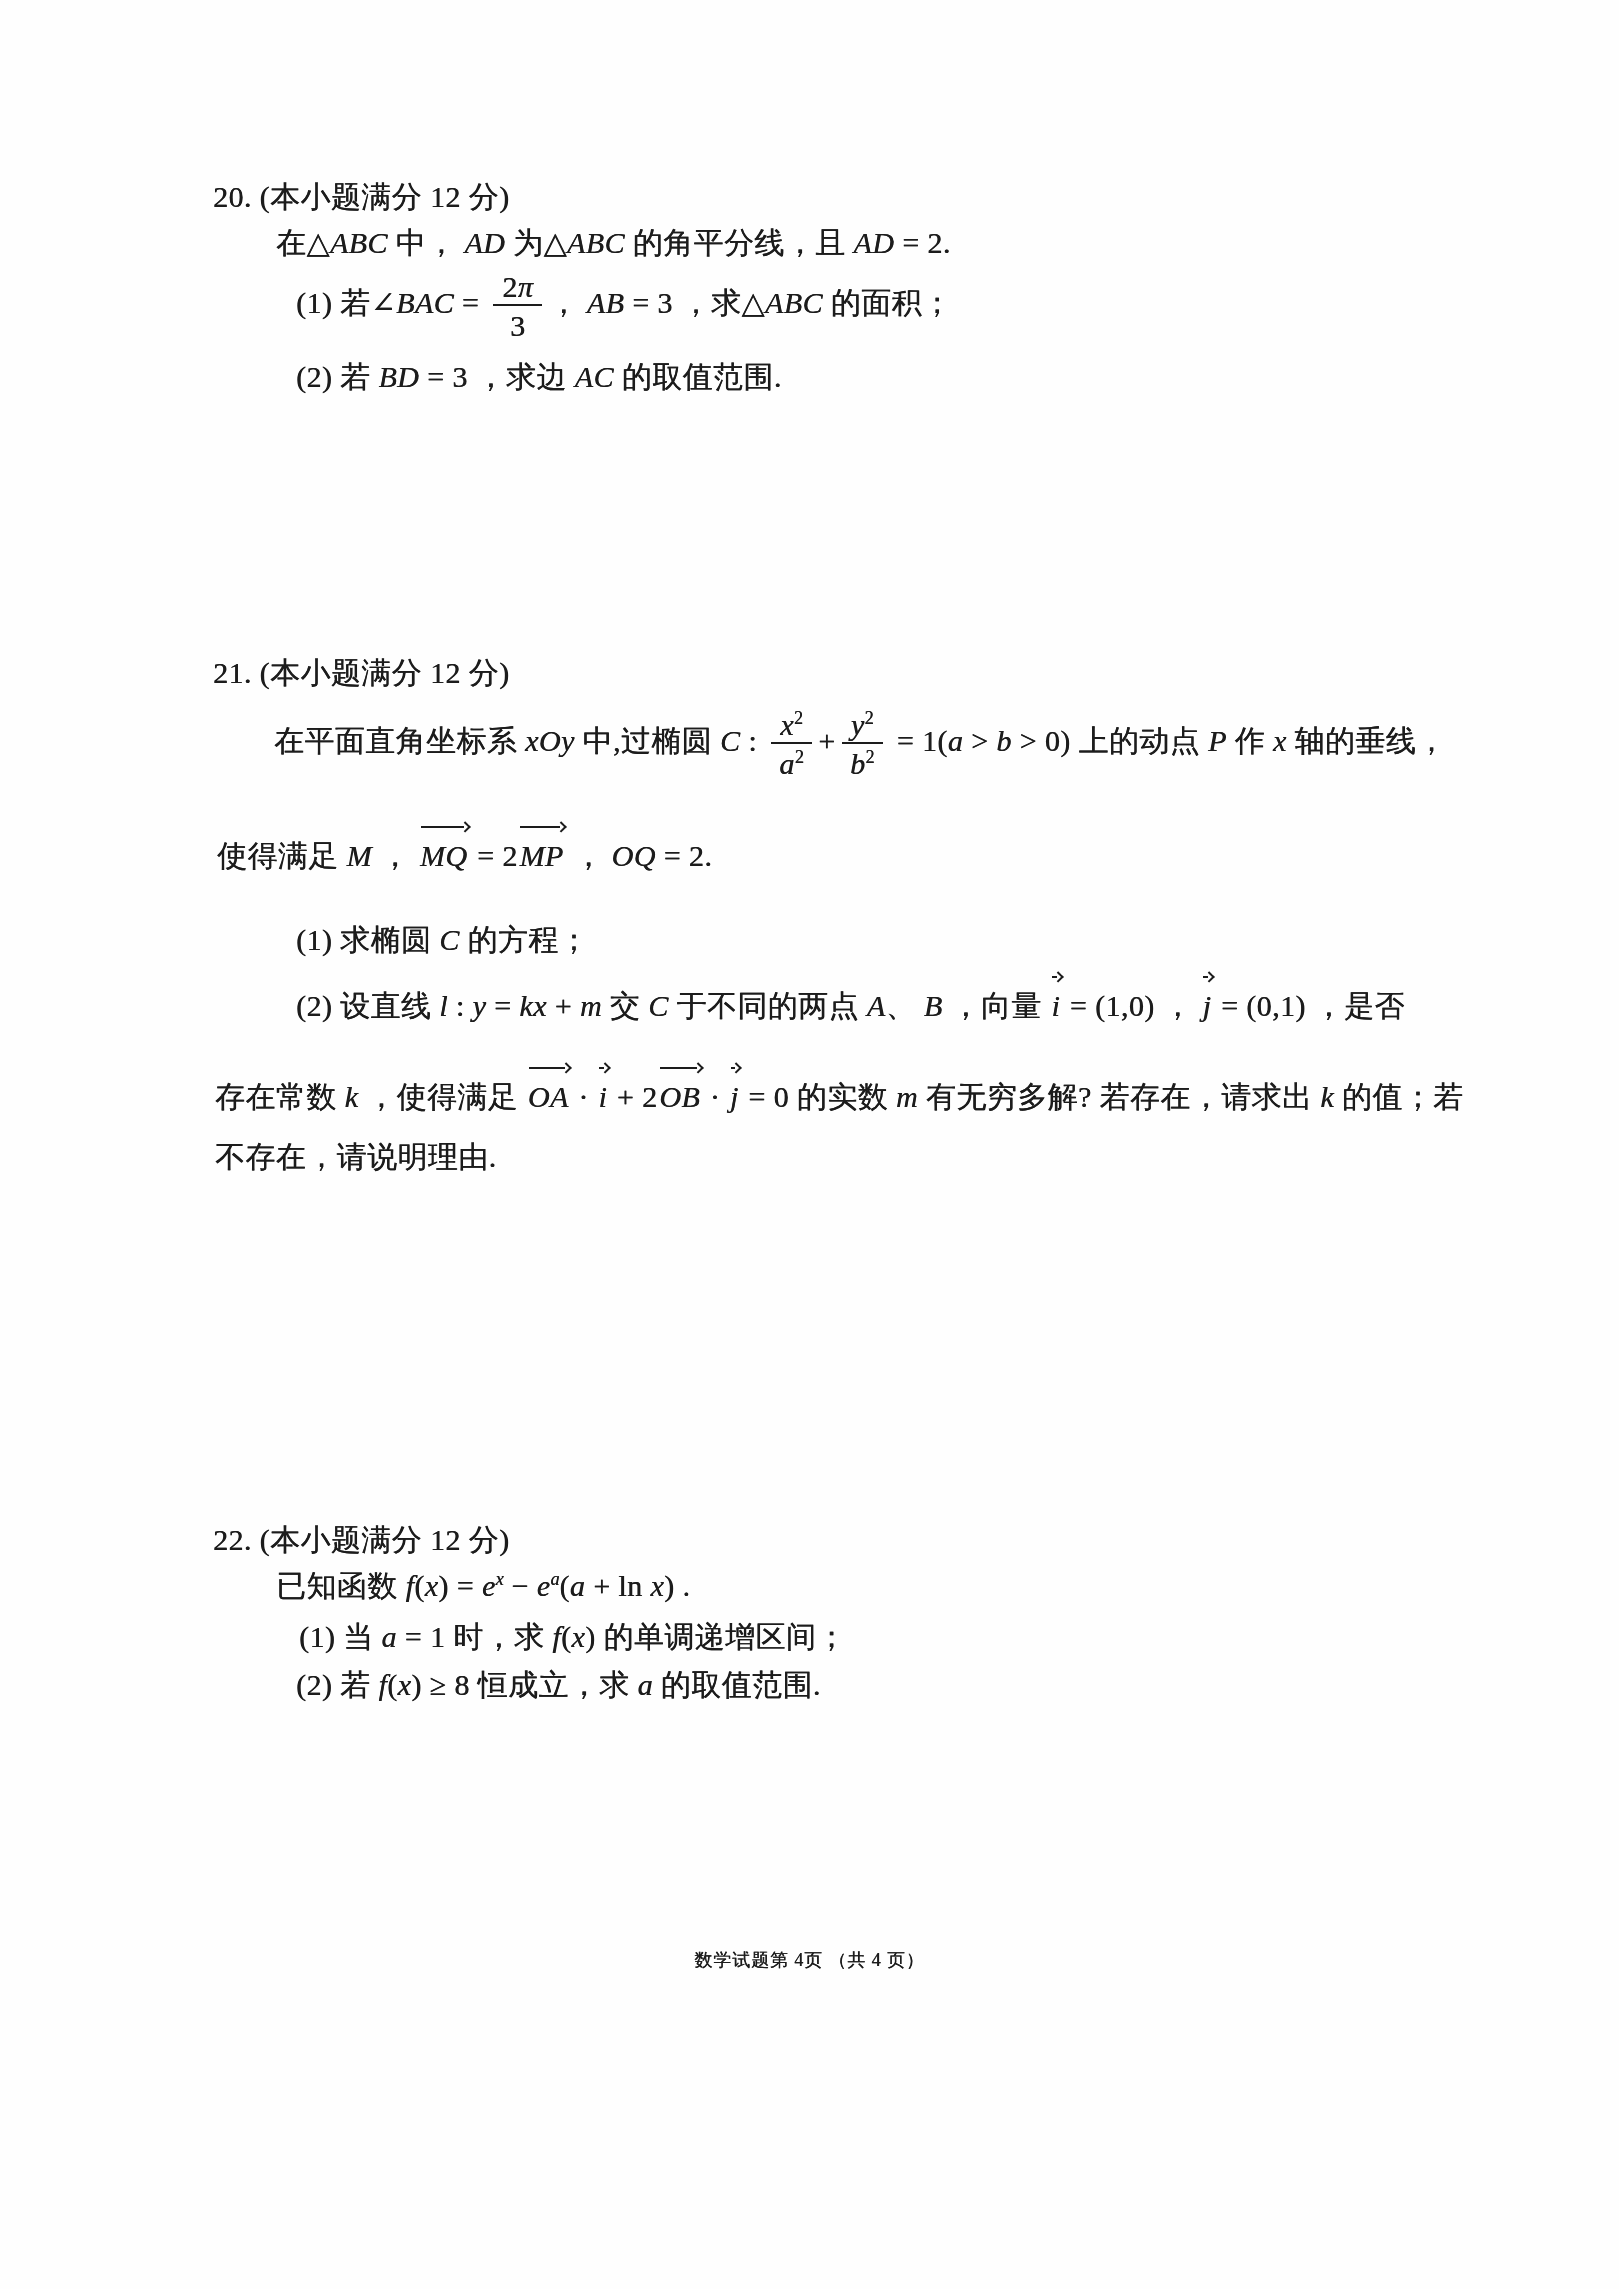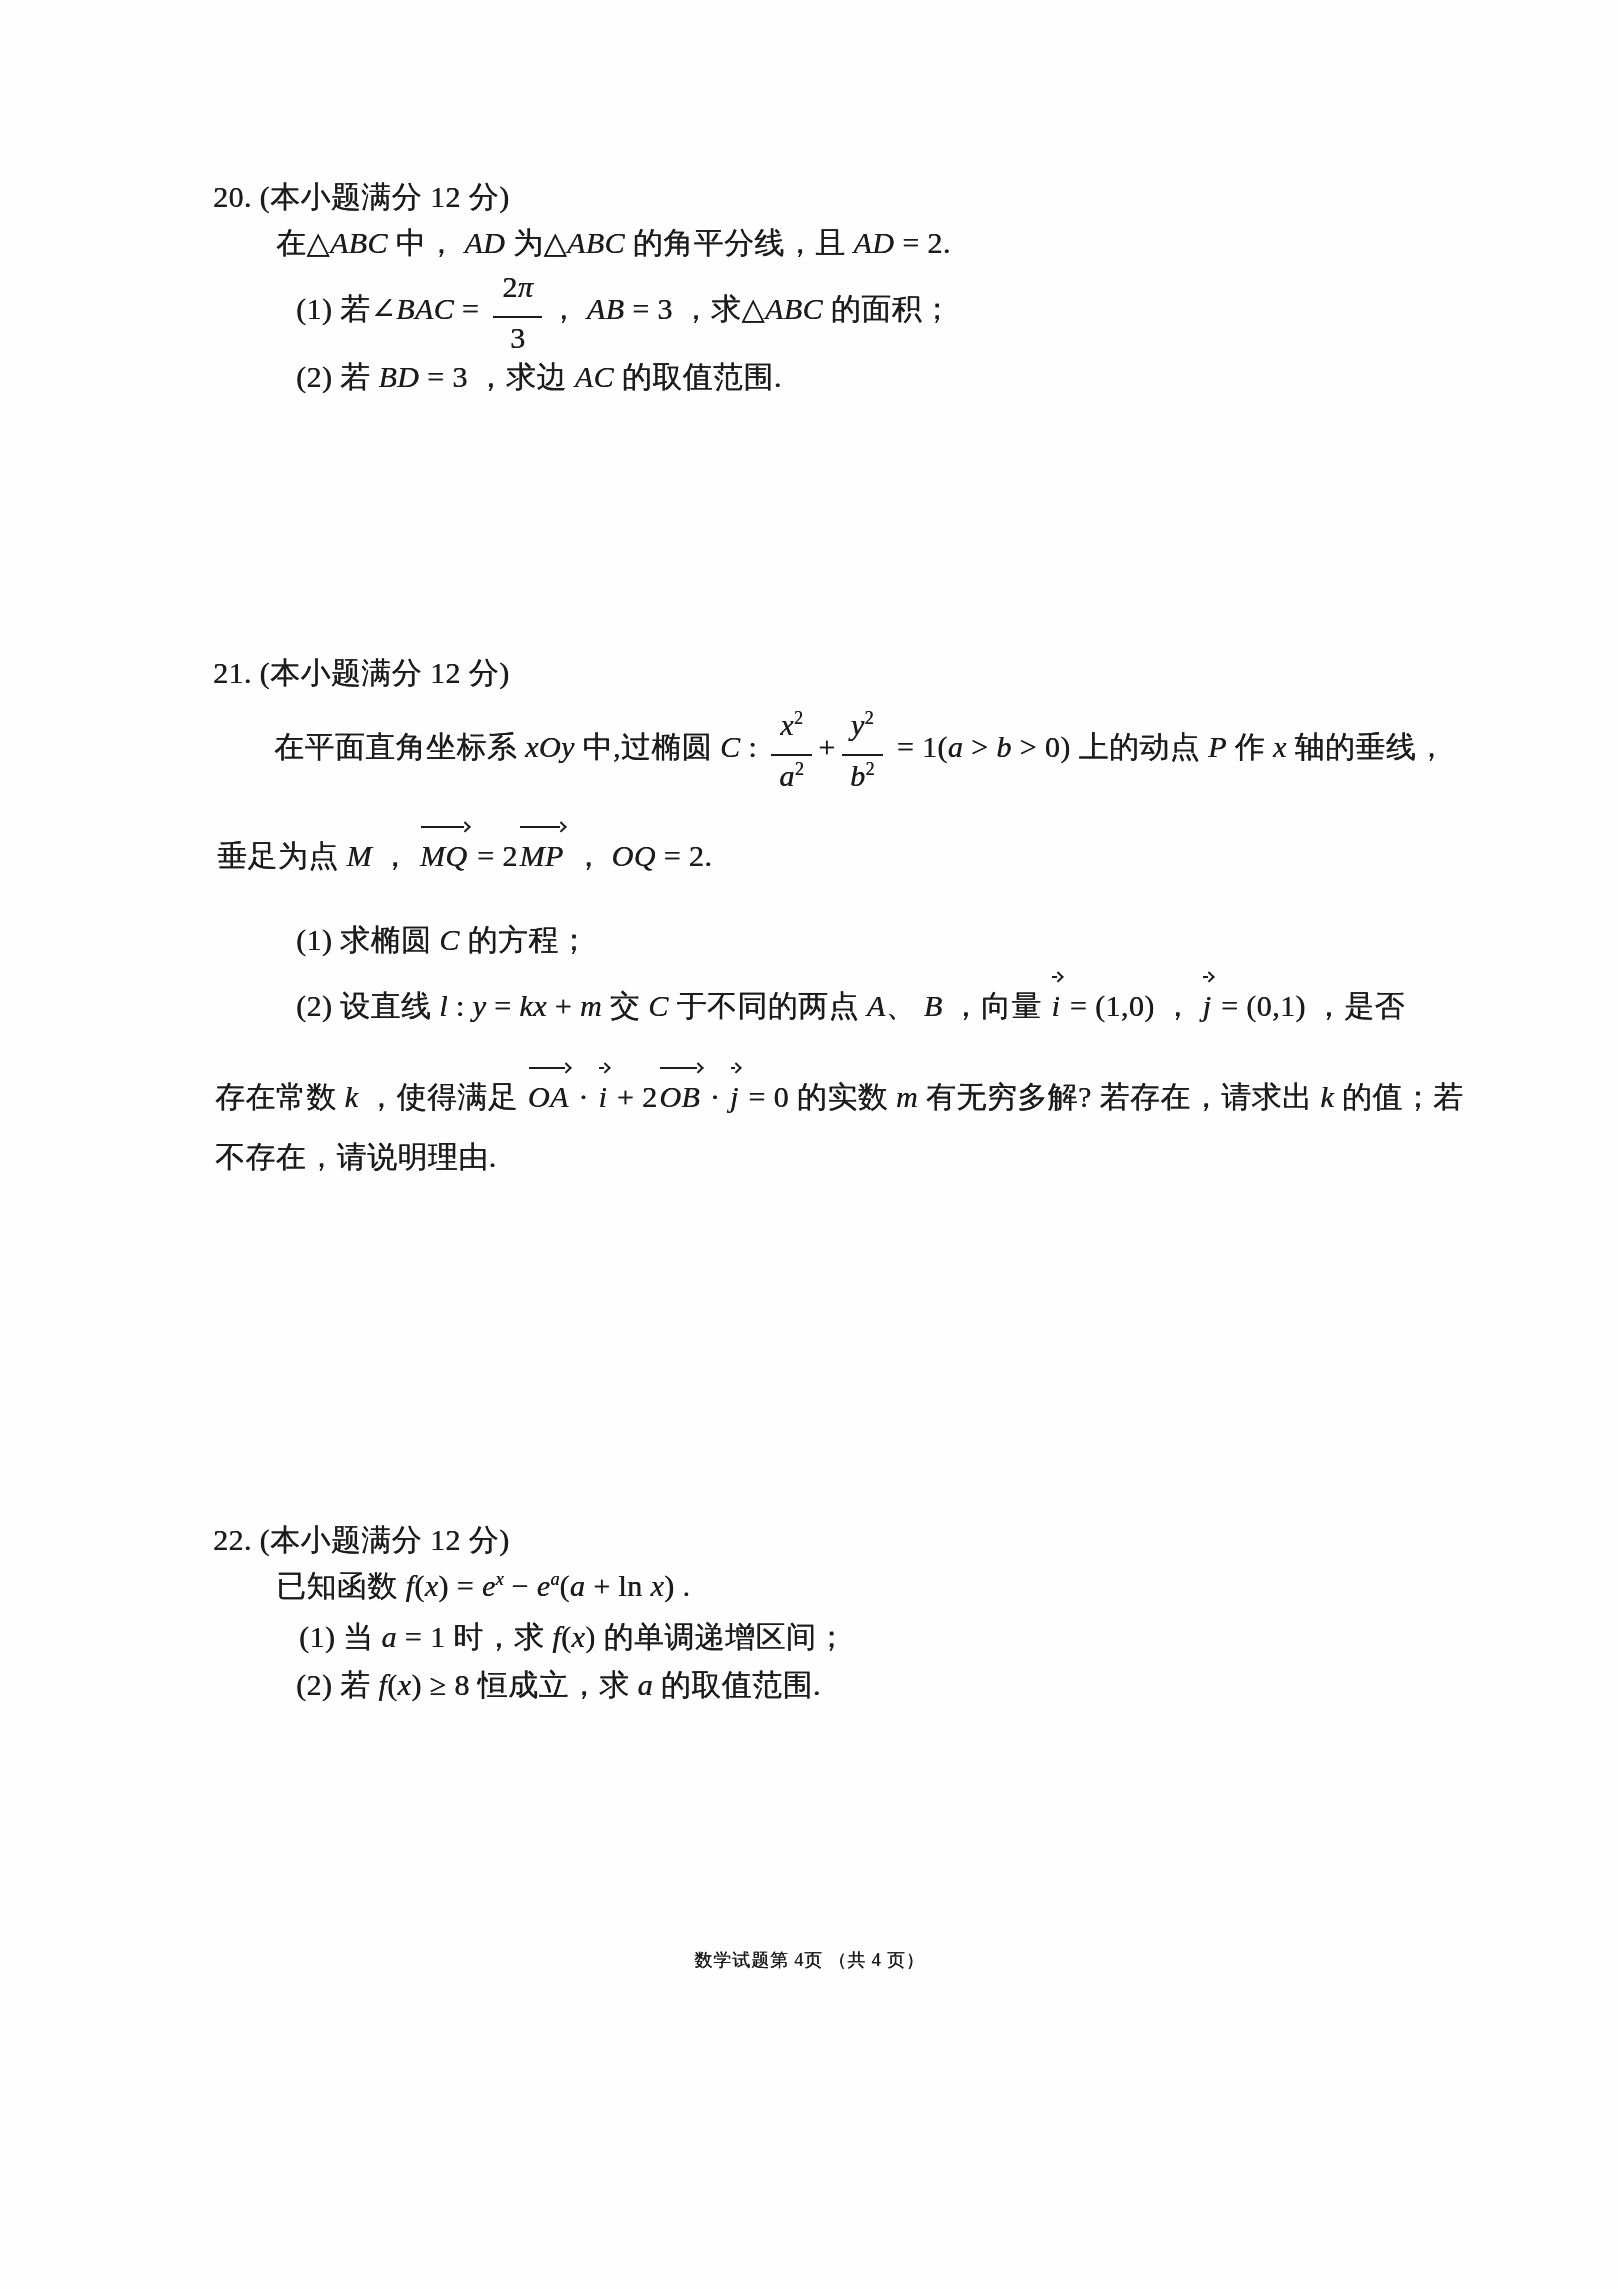--- a/index.html
+++ b/index.html
@@ -32,21 +32,21 @@
   }
   .frac{
     display:inline-block;
     vertical-align:middle;
     text-align:center;
     margin:0 6.3px;
     line-height:1.12;
   }
   .frac .num{
     display:block;
-    padding:0 9px 12px;
+    padding:0 9px 0;
     border-bottom:2.7px solid currentColor;
   }
   .frac .den{display:block;padding-top:3.6px;}
   .vec{
     position:relative;
     display:inline-block;
     margin:0 1.8px;
   }
   .vec::after{
     content:"";
@@ -78,21 +78,21 @@
   <section>
     <div class="line" style="top:176px;left:213px"><span>20. (本小题满分 12 分)</span></div>
     <div class="line" style="top:222px;left:276px"><span>在</span><span>△</span><span class="it">ABC</span><span> 中， </span><span class="it">AD</span><span> 为</span><span>△</span><span class="it">ABC</span><span> 的角平分线，且 </span><span class="it">AD</span><span> = 2.</span></div>
     <div class="line" style="top:270px;left:296px"><span>(1) 若</span><span>∠</span><span class="it">BAC</span><span> = </span><span class="frac"><span class="num"><span>2</span><span class="it">π</span></span><span class="den"><span>3</span></span></span><span>， </span><span class="it">AB</span><span> = 3 ，求</span><span>△</span><span class="it">ABC</span><span> 的面积；</span></div>
     <div class="line" style="top:356px;left:296px"><span>(2) 若 </span><span class="it">BD</span><span> = 3 ，求边 </span><span class="it">AC</span><span> 的取值范围.</span></div>
   </section>
 
   <section>
     <div class="line" style="top:652px;left:213px"><span>21. (本小题满分 12 分)</span></div>
     <div class="line" style="top:708px;left:274px"><span>在平面直角坐标系 </span><span class="it">xOy</span><span> 中,过椭圆 </span><span class="it">C</span><span> : </span><span class="frac"><span class="num"><span class="it">x</span><sup>2</sup></span><span class="den"><span class="it">a</span><sup>2</sup></span></span><span>+</span><span class="frac"><span class="num"><span class="it">y</span><sup>2</sup></span><span class="den"><span class="it">b</span><sup>2</sup></span></span><span> = 1(</span><span class="it">a</span><span> &gt; </span><span class="it">b</span><span> &gt; 0) 上的动点 </span><span class="it">P</span><span> 作 </span><span class="it">x</span><span> 轴的垂线，</span></div>
-    <div class="line" style="top:835px;left:217px"><span>垂足为点 </span><span class="it">M</span><span> ， </span><span class="vec"><span class="it">MQ</span></span><span> = 2</span><span class="vec"><span class="it">MP</span></span><span> ， </span><span class="it">OQ</span><span> = 2.</span></div>
+    <div class="line" style="top:835px;left:217px"><span>使得满足 </span><span class="it">M</span><span> ， </span><span class="vec"><span class="it">MQ</span></span><span> = 2</span><span class="vec"><span class="it">MP</span></span><span> ， </span><span class="it">OQ</span><span> = 2.</span></div>
     <div class="line" style="top:919px;left:296px"><span>(1) 求椭圆 </span><span class="it">C</span><span> 的方程；</span></div>
     <div class="line" style="top:985px;left:296px"><span>(2) 设直线 </span><span class="it">l</span><span> : </span><span class="it">y</span><span> = </span><span class="it">kx</span><span> + </span><span class="it">m</span><span> 交 </span><span class="it">C</span><span> 于不同的两点 </span><span class="it">A</span><span>、 </span><span class="it">B</span><span> ，向量 </span><span class="vec"><span class="it">i</span></span><span> = (1,0) ， </span><span class="vec"><span class="it">j</span></span><span> = (0,1) ，是否</span></div>
     <div class="line" style="top:1076px;left:215px"><span>存在常数 </span><span class="it">k</span><span> ，使得满足 </span><span class="vec"><span class="it">OA</span></span><span> · </span><span class="vec"><span class="it">i</span></span><span> + 2</span><span class="vec"><span class="it">OB</span></span><span> · </span><span class="vec"><span class="it">j</span></span><span> = 0 的实数 </span><span class="it">m</span><span> 有无穷多解? 若存在，请求出 </span><span class="it">k</span><span> 的值；若</span></div>
     <div class="line" style="top:1136px;left:215px"><span>不存在，请说明理由.</span></div>
   </section>
 
   <section>
     <div class="line" style="top:1519px;left:213px"><span>22. (本小题满分 12 分)</span></div>
     <div class="line" style="top:1565px;left:276px"><span>已知函数 </span><span class="it">f</span><span>(</span><span class="it">x</span><span>) = </span><span class="it">e</span><sup class="it">x</sup><span> − </span><span class="it">e</span><sup class="it">a</sup><span>(</span><span class="it">a</span><span> + ln </span><span class="it">x</span><span>) .</span></div>
     <div class="line" style="top:1616px;left:299px"><span>(1) 当 </span><span class="it">a</span><span> = 1 时，求 </span><span class="it">f</span><span>(</span><span class="it">x</span><span>) 的单调递增区间；</span></div>

